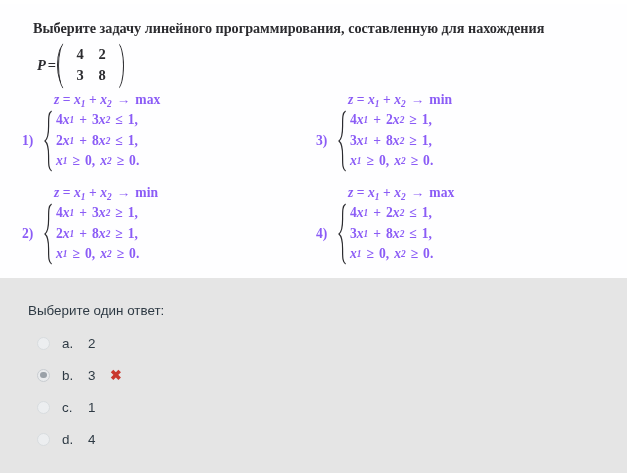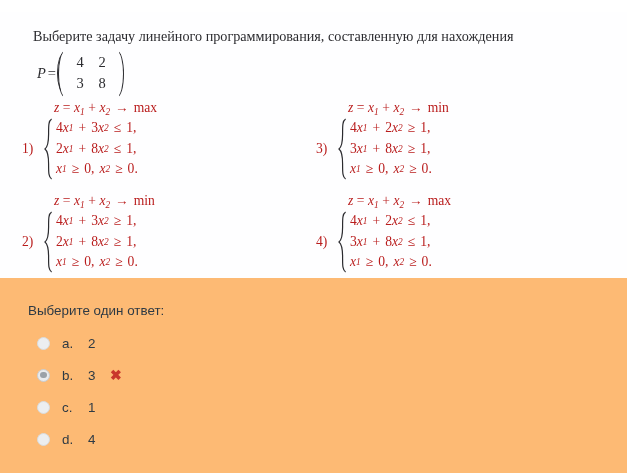--- a/index.html
+++ b/index.html
@@ -12,24 +12,25 @@
     height: 473px;
     position: relative;
     overflow: hidden;
     font-family: "Liberation Sans", sans-serif;
   }
 
   
   #question-image {
     position: absolute;
     left: 0;
-    top: 12px;
+    top: 4px;
     width: 627px;
     height: 278px;
     background: #fefeff;
+    font-weight: bold;
   }
 
   .q-serif {
     font-family: "Liberation Serif", serif;
     color: #2b2b2f;
   }
 
   #question-stem {
     position: absolute;
     left: 33px;
@@ -133,21 +134,21 @@
   }
   .matrix-cell {
     width: 22px;
     text-align: center;
   }
 
   
   .opt-block {
     position: absolute;
     font-family: "Liberation Serif", serif;
-    color: #b91c1c;
+    color: #8b5cf6;
   }
   .opt-obj {
     font-size: 13.6px;
     margin-left: 32px;
     white-space: nowrap;
     height: 19px;
     line-height: 19px;
   }
   .opt-body {
     display: flex;
@@ -193,21 +194,21 @@
   .sp { display: inline-block; width: 3.5px; }
   .sp2 { display: inline-block; width: 5px; }
 
   
   #answer-section {
     position: absolute;
     left: 0;
     top: 278px;
     width: 627px;
     height: 195px;
-    background: #fdba74;
+    background: #e5e5e5;
   }
   #answer-prompt {
     position: absolute;
     left: 28px;
     top: 25px;
     font-size: 13.4px;
     color: #2e3a44;
     font-family: "Liberation Sans", sans-serif;
   }
   .answer-option {

